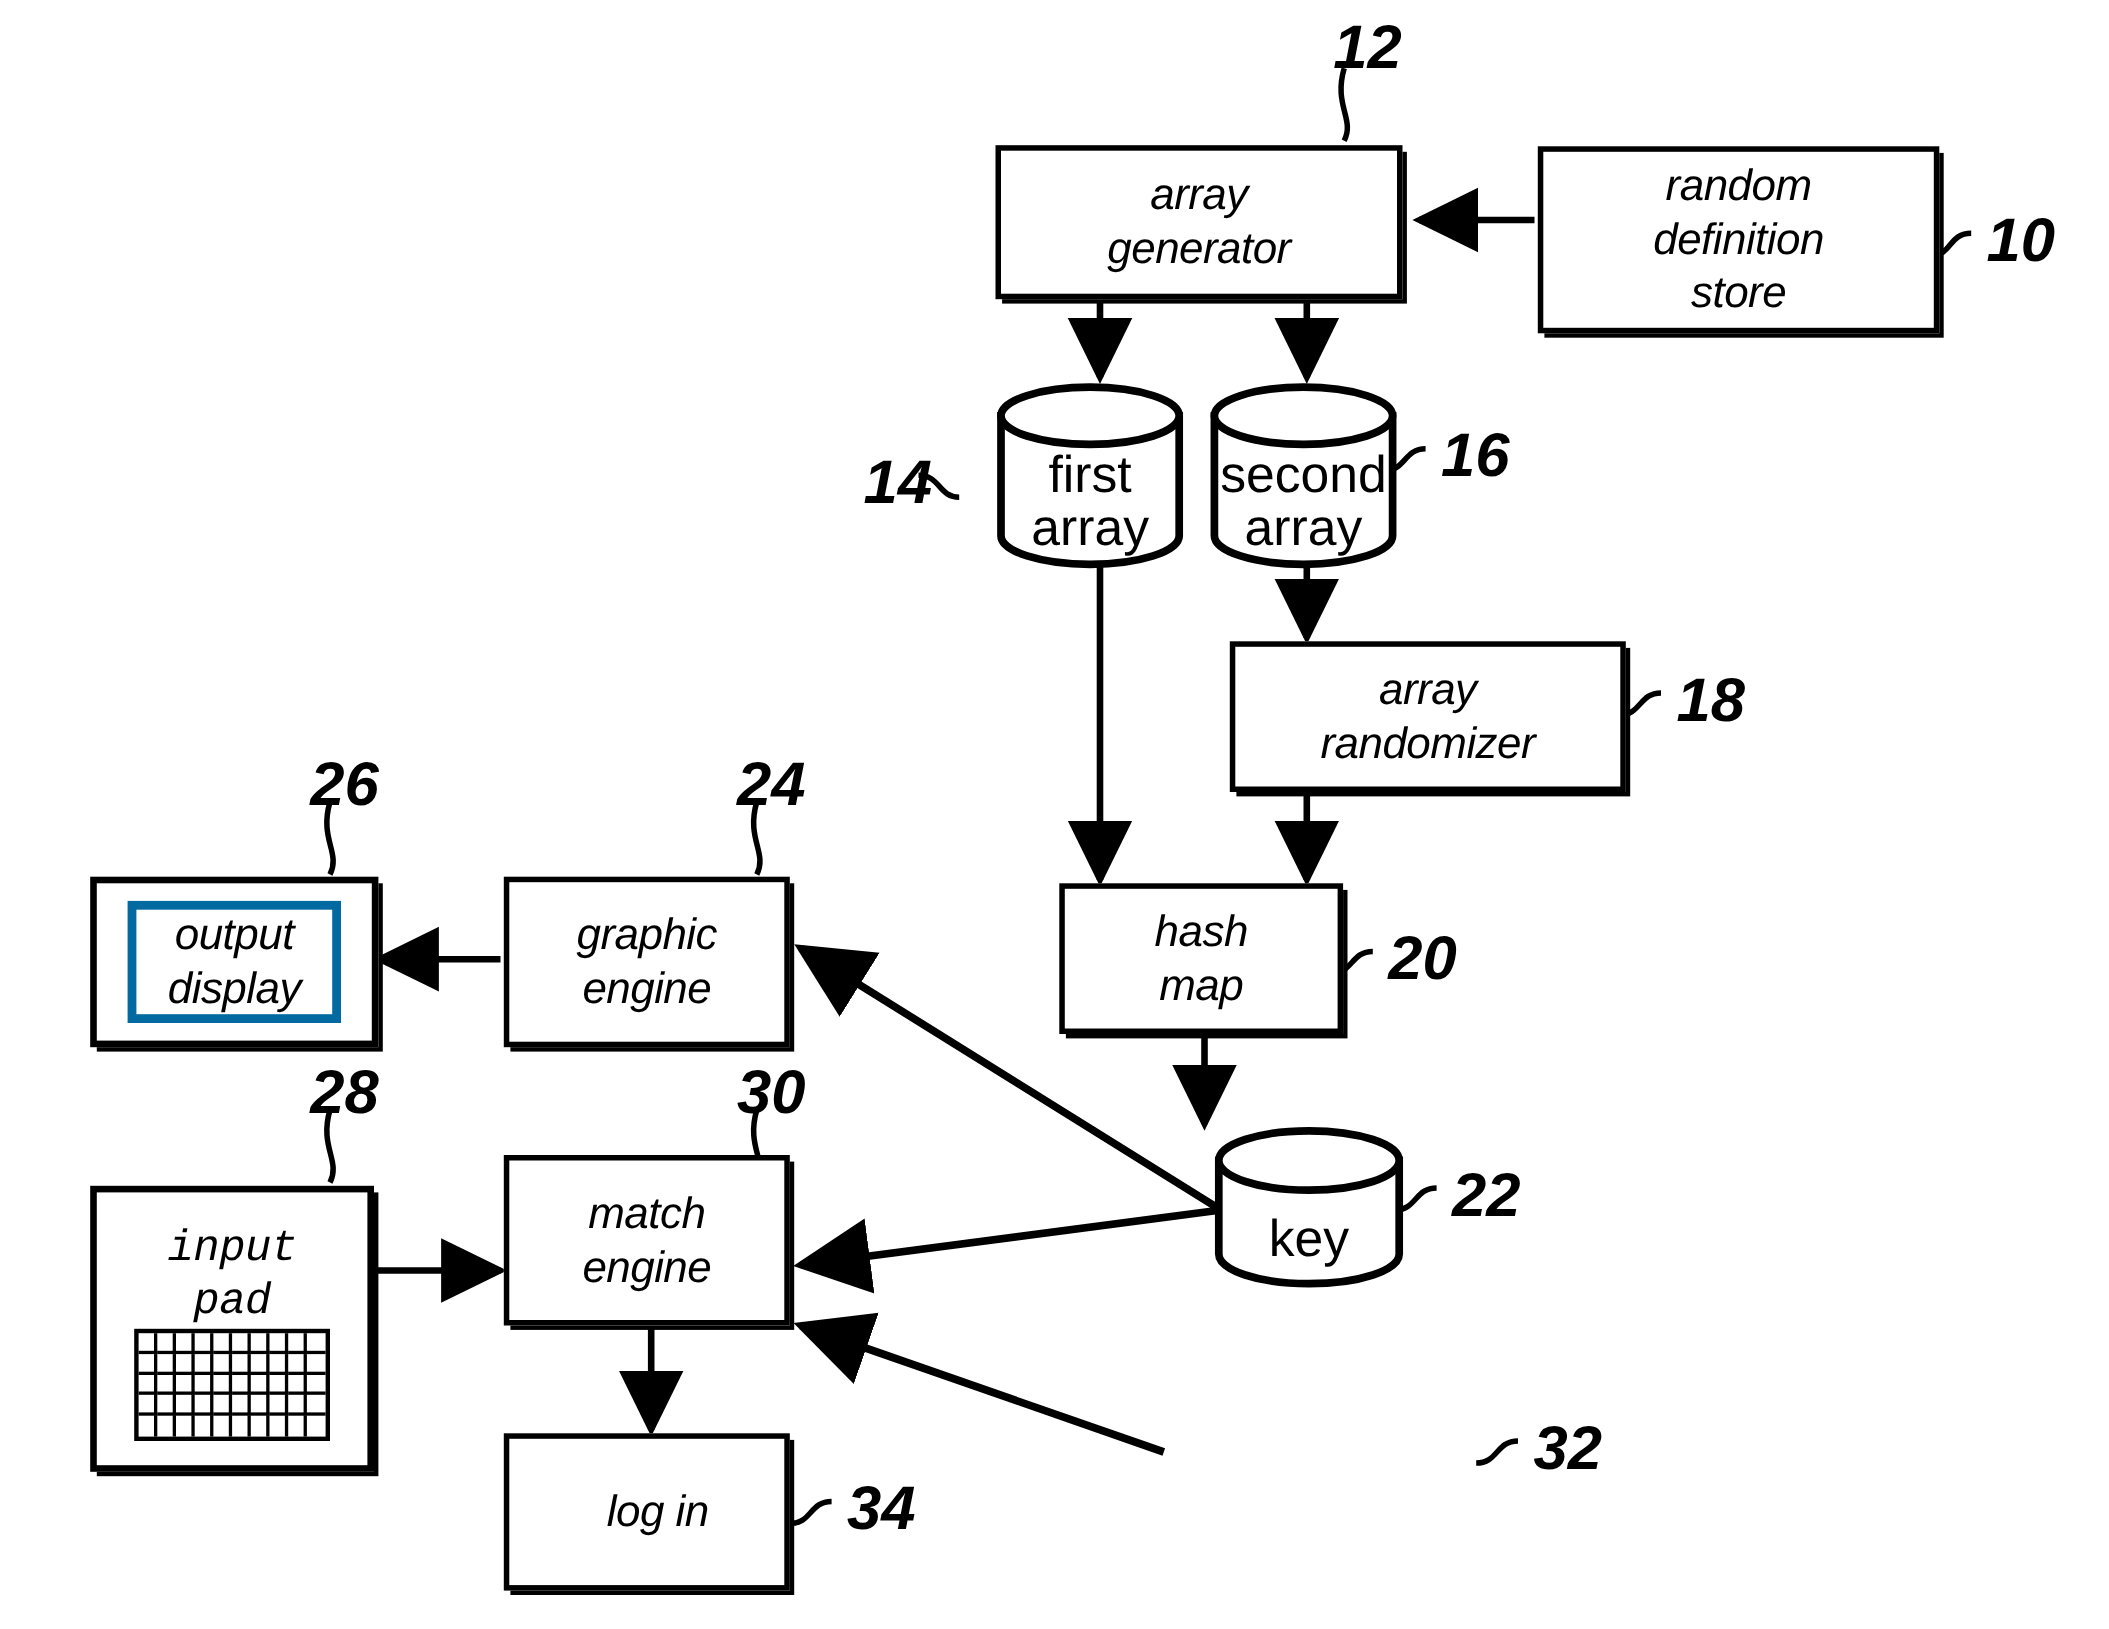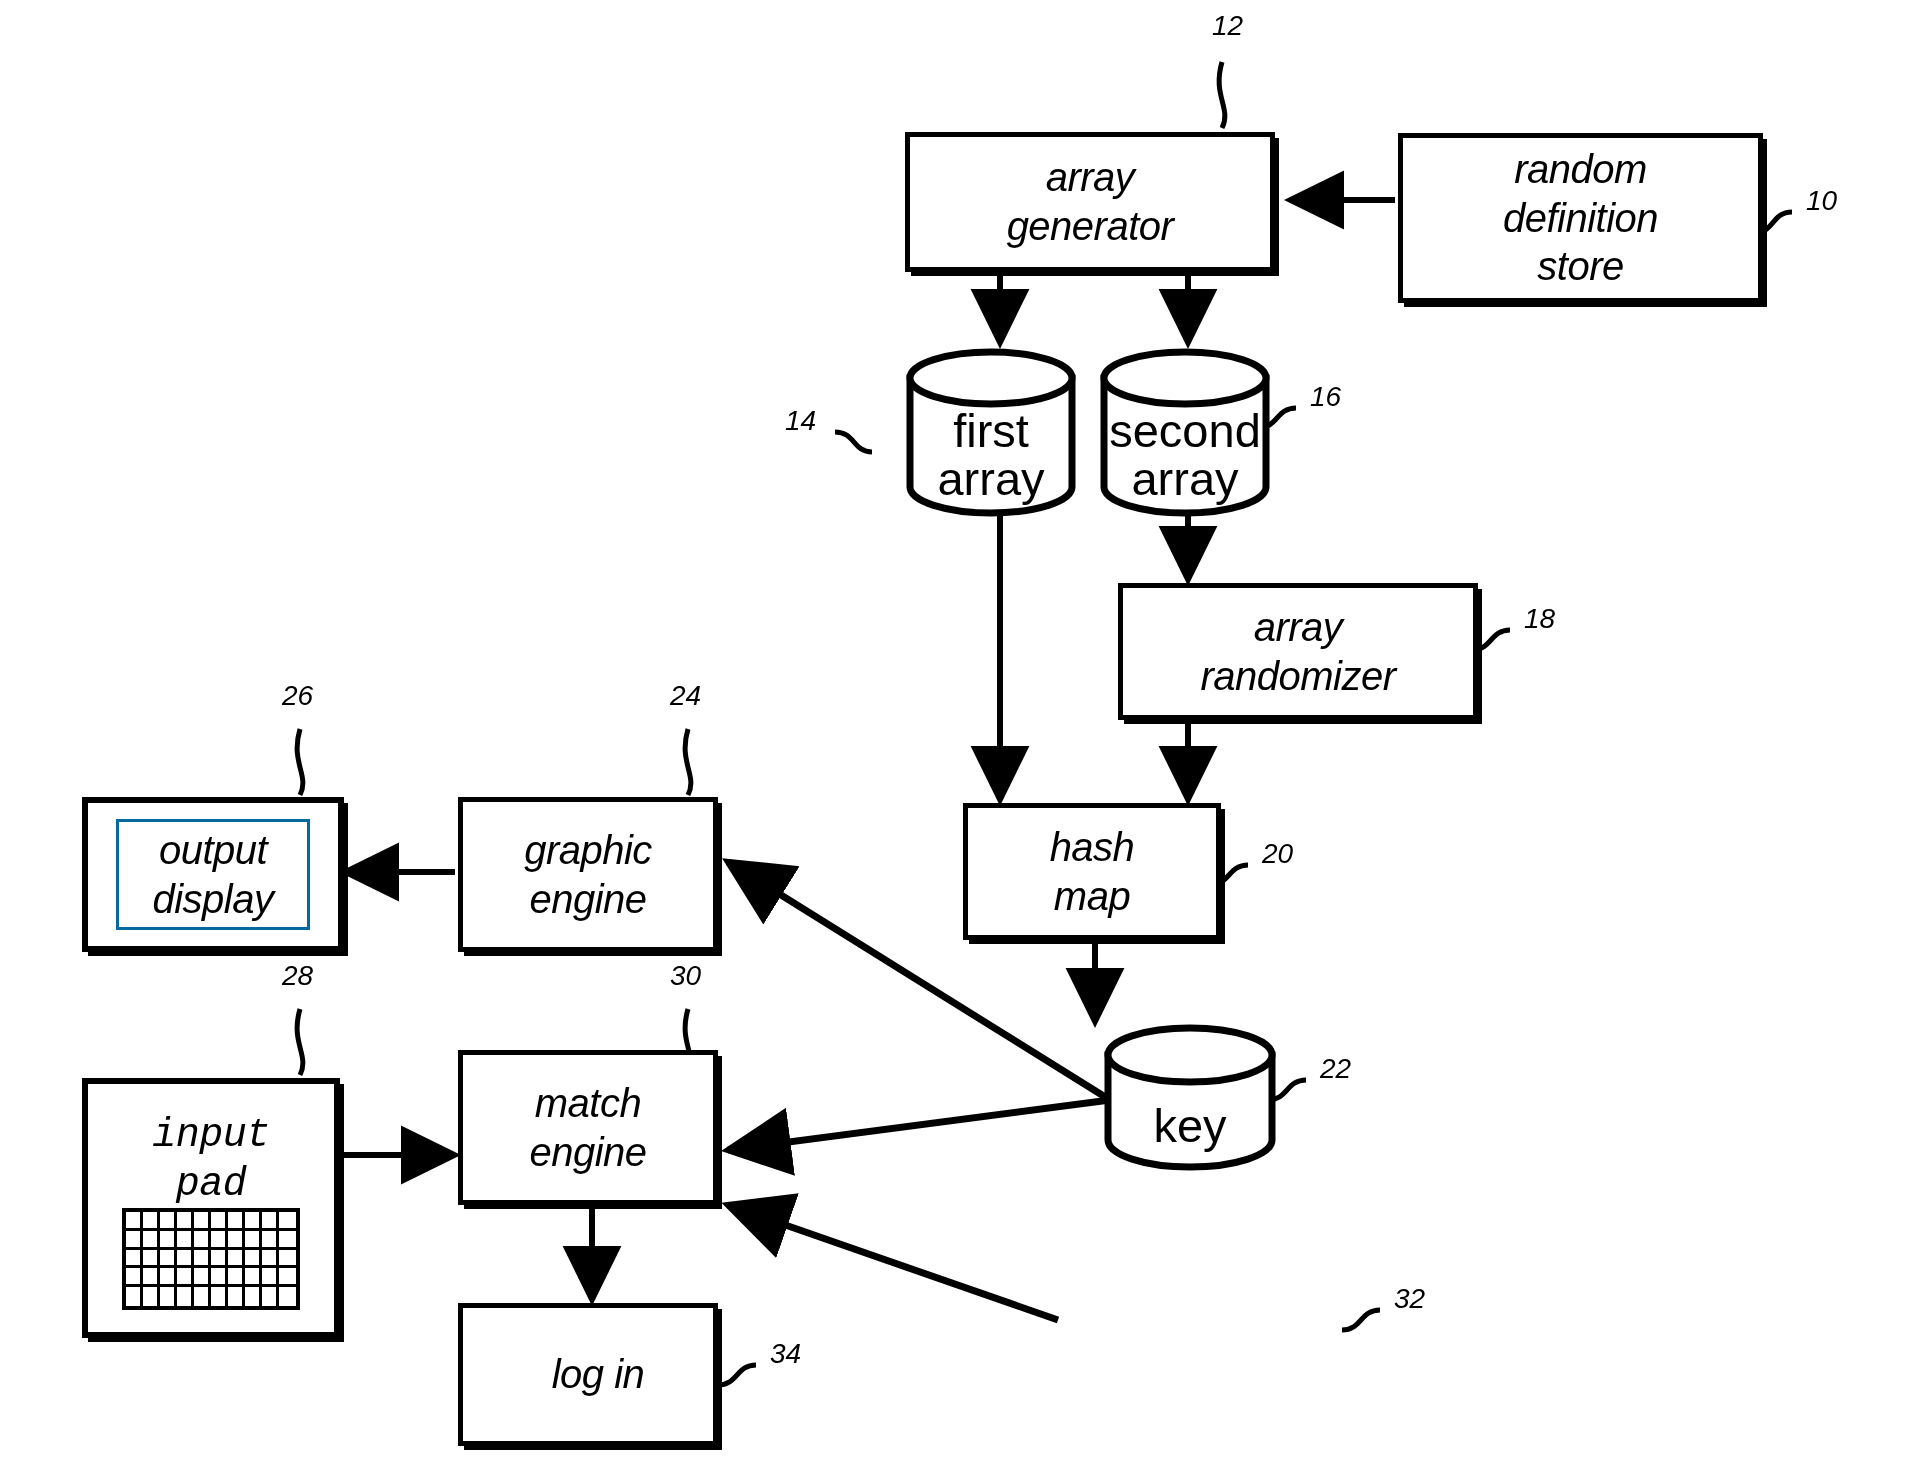--- a/index.html
+++ b/index.html
@@ -40,43 +40,44 @@
     letter-spacing: -0.5px;
   }
   .node .ln { display: block; white-space: nowrap; }
   
   .node.shadow {
     box-shadow: 5px 5px 0 -1px #000000;
   }
   .reflabel {
     position: absolute;
     font-style: italic;
-    font-size: 28px;
+    font-size: 56px;
     color: #000000;
     white-space: nowrap;
     letter-spacing: 0px;
+    font-weight: bold;
   }
   .cyl {
     position: absolute;
   }
   .cyl .cyl-text {
     position: absolute;
     left: 0;
     width: 100%;
     text-align: center;
     font-size: 47px;
     line-height: 1.2;
     color: #000000;
     font-family: "Liberation Sans", sans-serif;
     white-space: nowrap;
   }
   .screen-inner {
     position: absolute;
     box-sizing: border-box;
-    border: 3px solid #0369a1;
+    border: 8px solid #0369a1;
     background: #ffffff;
     display: flex;
     flex-direction: column;
     align-items: center;
     justify-content: center;
     font-style: italic;
     font-size: 40px;
     line-height: 1.22;
   }
   .pad-grid {

